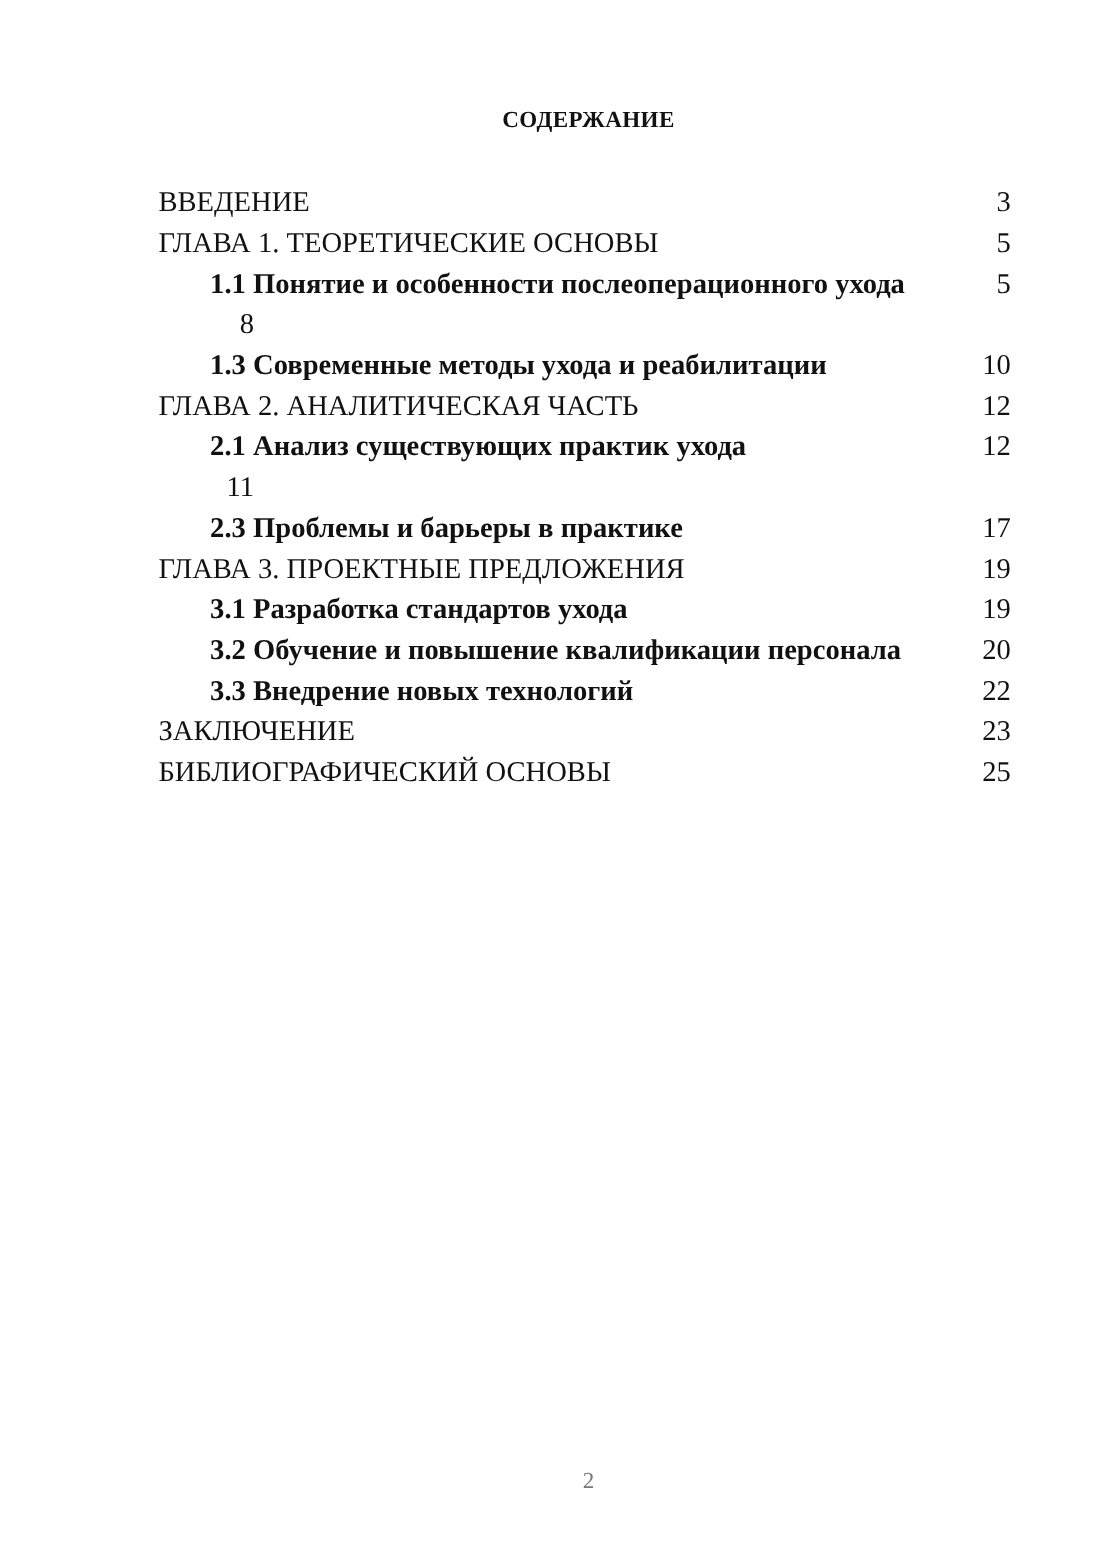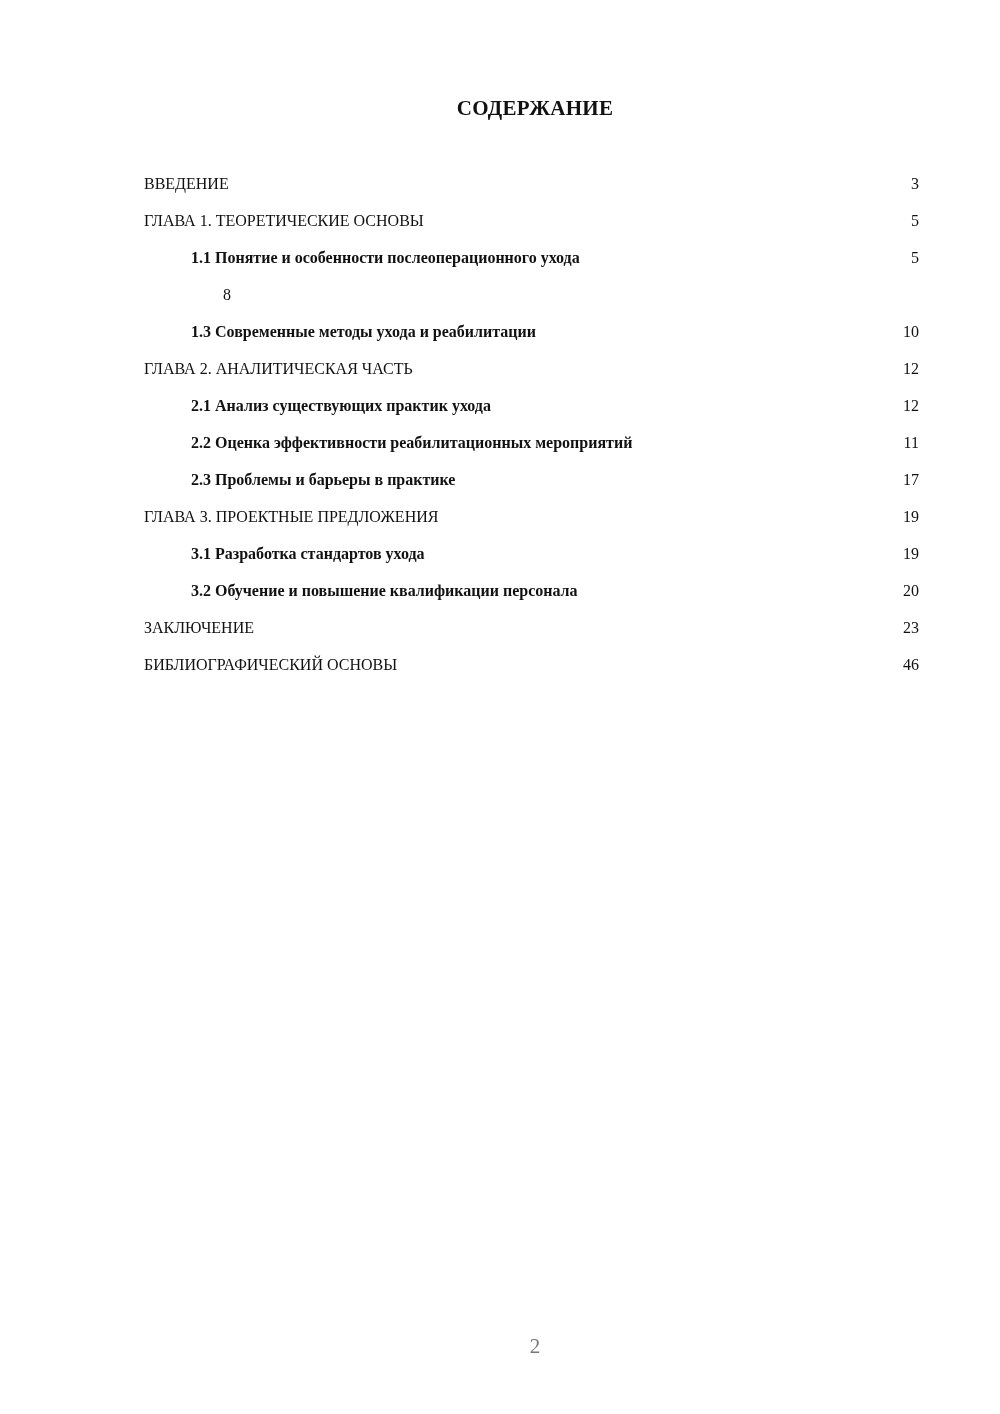--- a/index.html
+++ b/index.html
@@ -6,22 +6,22 @@
     body {
       width: 1000px; height: 1414px; position: relative; overflow: hidden;
       font-family: "Liberation Serif", "DejaVu Serif", serif; color: #111;
     }
     .title {
       position: absolute; top: 96px; left: 0; width: 1070px; text-align: center;
       font-weight: bold; font-size: 21px; letter-spacing: 0.3px;
     }
     .toc { position: absolute; top: 170px; left: 144px; width: 775px; }
     .row {
-      display: flex; justify-content: space-between; align-items: flex-end;
-      font-size: 16px; line-height: 27px; margin-bottom: 10px;
+      display: flex; justify-content: space-between; 
+      font-size: 26px; line-height: 27px; margin-bottom: 10px;
     }
     .row.sub { padding-left: 47px; }
     .row .label { flex: 1; padding-right: 40px; }
     .row.sub .label { max-width: 530px; font-weight: bold; }
     .row .page { text-align: right; min-width: 40px; }
     .page-number {
       position: absolute; top: 1334px; left: 0; width: 1070px; text-align: center;
       font-size: 21px; color: #777;
     }
   </style>
@@ -52,42 +52,45 @@
   </div>
   <div class="row">
     <span class="label">ГЛАВА 2. АНАЛИТИЧЕСКАЯ ЧАСТЬ</span>
     <span class="page">12</span>
   </div>
   <div class="row sub">
     <span class="label" style="max-width:none">2.1 Анализ существующих практик ухода</span>
     <span class="page">12</span>
   </div>
   <div class="row sub">
-    <span class="label">2.2 Оценка эффективности реабилитационных мероприятий</span>
     <span class="page">11</span>
   </div>
   <div class="row sub">
     <span class="label" style="max-width:none">2.3 Проблемы и барьеры в практике</span>
     <span class="page">17</span>
   </div>
   <div class="row">
     <span class="label">ГЛАВА 3. ПРОЕКТНЫЕ ПРЕДЛОЖЕНИЯ</span>
     <span class="page">19</span>
   </div>
   <div class="row sub">
     <span class="label" style="max-width:none">3.1 Разработка стандартов ухода</span>
     <span class="page">19</span>
   </div>
   <div class="row sub">
     <span class="label" style="max-width:none">3.2 Обучение и повышение квалификации персонала</span>
     <span class="page">20</span>
   </div>
+  <div class="row sub">
+    <span class="label" style="max-width:none">3.3 Внедрение новых технологий</span>
+    <span class="page">22</span>
+  </div>
   <div class="row">
     <span class="label">ЗАКЛЮЧЕНИЕ</span>
     <span class="page">23</span>
   </div>
   <div class="row">
     <span class="label">БИБЛИОГРАФИЧЕСКИЙ ОСНОВЫ</span>
-    <span class="page">46</span>
+    <span class="page">25</span>
   </div>
 </div>
 
 <div class="page-number">2</div>
 
 </body></html>

